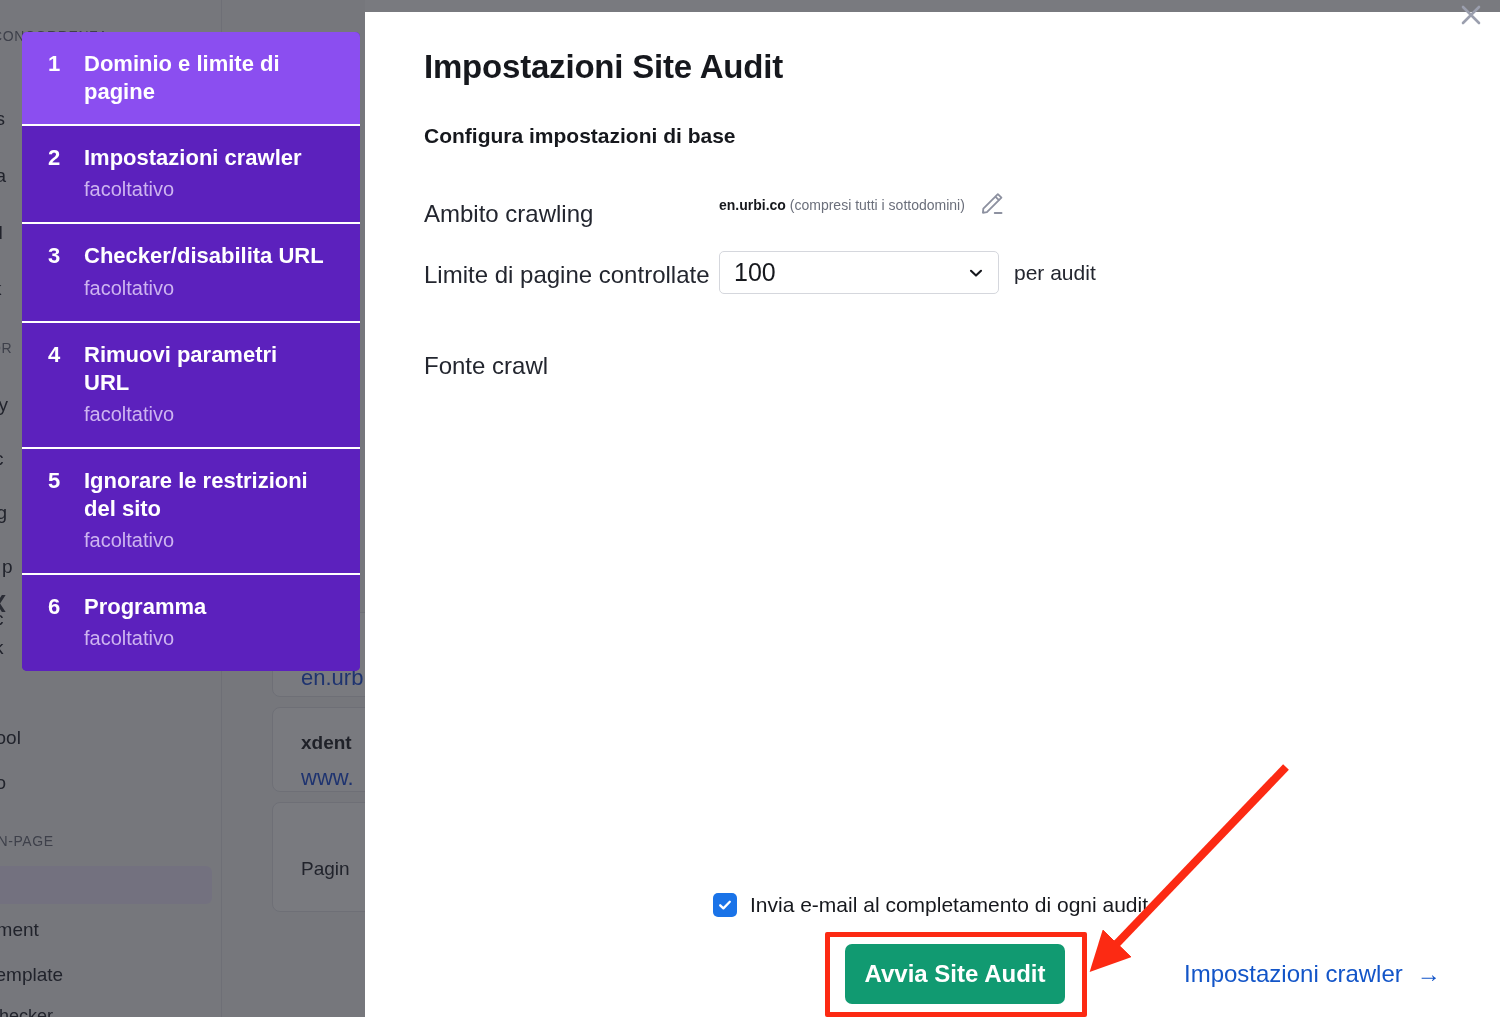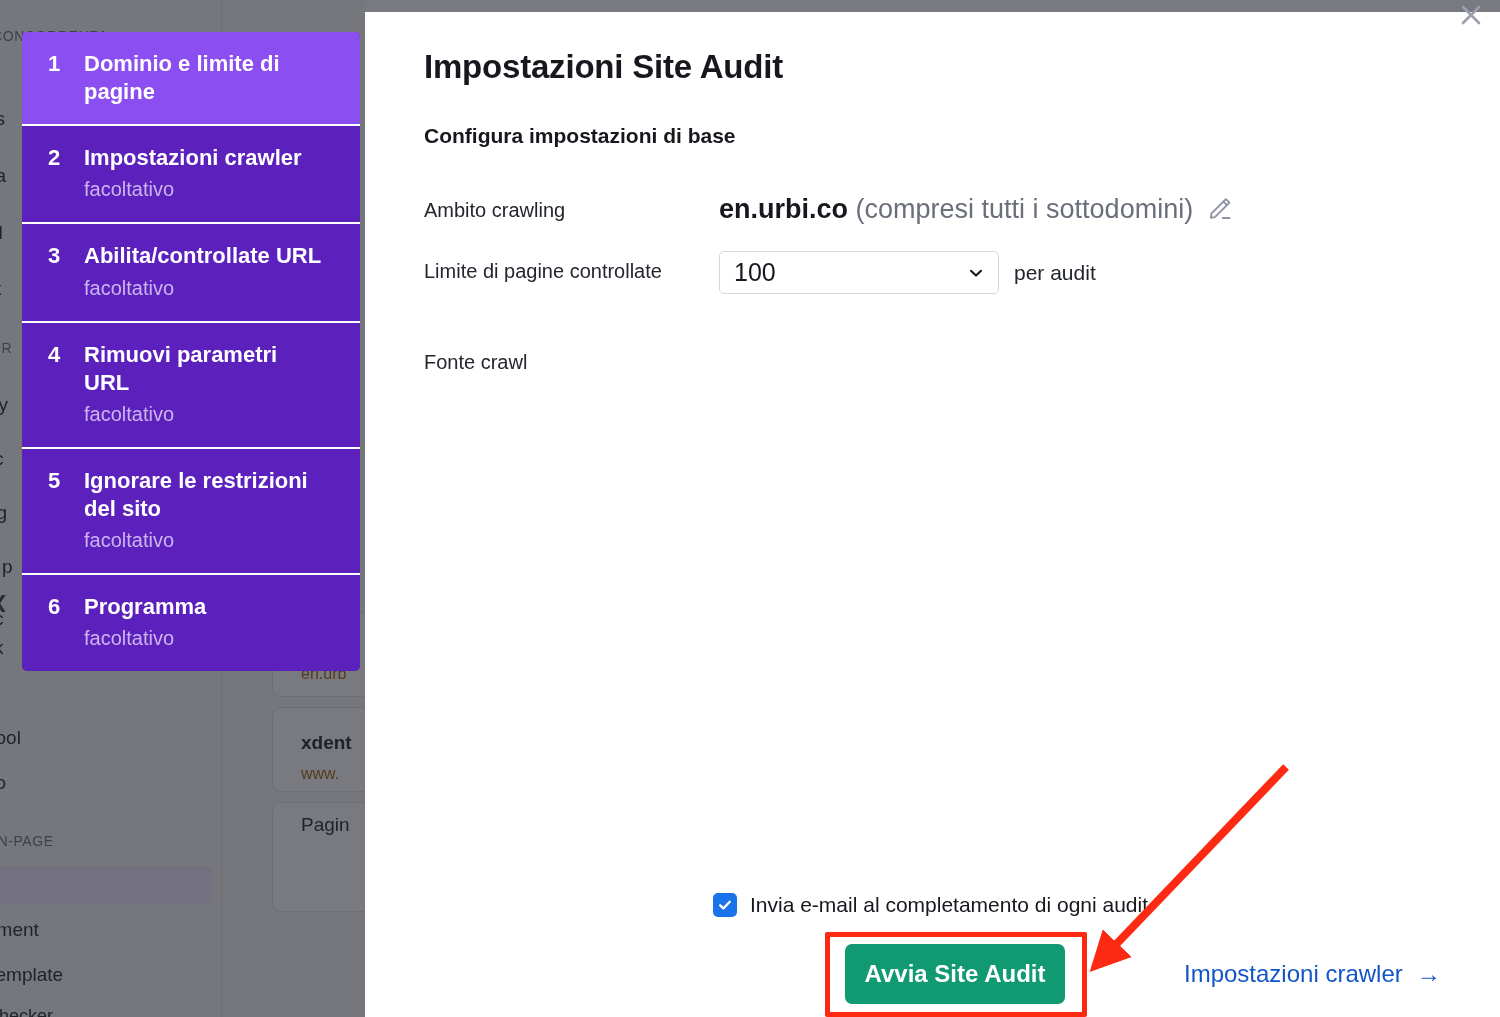--- a/index.html
+++ b/index.html
@@ -76,22 +76,22 @@
   }
   .bg-card-title {
     position: absolute;
     font-size: 19px;
     font-weight: 700;
     color: #1f2127;
     white-space: nowrap;
   }
   .bg-card-sub {
     position: absolute;
-    font-size: 16px;
-    color: #a16207;
+    font-size: 22px;
+    color: #1d4ed8;
     white-space: nowrap;
   }
   .bg-card-plain {
     position: absolute;
     font-size: 19px;
     color: #23262f;
     white-space: nowrap;
   }
 
   
@@ -182,29 +182,29 @@
   }
 
   .form-row {
     position: absolute;
     left: 59px;
     display: flex;
     align-items: flex-start;
   }
   .row-label {
     width: 295px;
-    font-size: 20px;
+    font-size: 24px;
     color: #23262f;
     line-height: 1.55;
     padding-top: 5px;
   }
   .row-control { display: flex; align-items: center; }
 
   .scope-value {
-    font-size: 27px;
+    font-size: 14px;
     color: #16181d;
     padding-top: 4px;
   }
   .scope-domain { font-weight: 700; }
   .scope-paren { color: #6b6f7b; font-weight: 400; }
   .pencil {
     margin-left: 14px;
     width: 26px;
     height: 26px;
     cursor: pointer;
@@ -360,21 +360,21 @@
 
     <div class="bg-card" style="left:272px; top:612px; width:160px; height:85px;"></div>
     <div class="bg-card-title" style="left:301px; top:632px;">Urbi</div>
     <div class="bg-card-sub" style="left:301px; top:665px;">en.urb</div>
 
     <div class="bg-card" style="left:272px; top:707px; width:160px; height:85px;"></div>
     <div class="bg-card-title" style="left:301px; top:732px;">xdent</div>
     <div class="bg-card-sub" style="left:301px; top:765px;">www.</div>
 
     <div class="bg-card" style="left:272px; top:802px; width:160px; height:110px;"></div>
-    <div class="bg-card-plain" style="left:301px; top:814px;">Pagin</div>
+    <div class="bg-card-plain" style="left:301px; top:858px;">Pagin</div>
   </div>
 
   <div class="scrim"></div>
 
   <div class="steps">
 
     <div class="step active">
       <div class="step-num">1</div>
       <div class="step-body">
         <div class="step-label">Dominio e limite di pagine</div>
@@ -385,21 +385,21 @@
       <div class="step-num">2</div>
       <div class="step-body">
         <div class="step-label">Impostazioni crawler</div>
         <div class="step-opt">facoltativo</div>
       </div>
     </div>
 
     <div class="step">
       <div class="step-num">3</div>
       <div class="step-body">
-        <div class="step-label">Abilita/controllate URL</div>
+        <div class="step-label">Checker/disabilita URL</div>
         <div class="step-opt">facoltativo</div>
       </div>
     </div>
 
     <div class="step">
       <div class="step-num">4</div>
       <div class="step-body">
         <div class="step-label">Rimuovi parametri URL</div>
         <div class="step-opt">facoltativo</div>
       </div>

